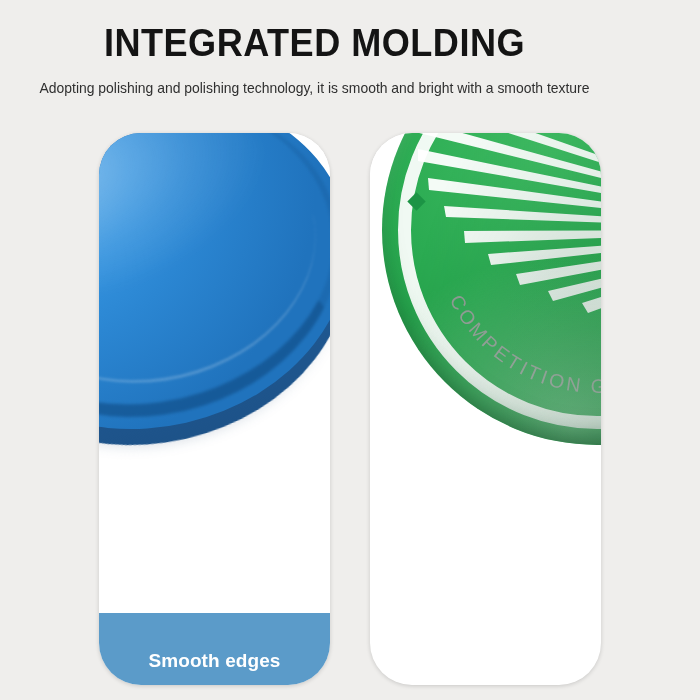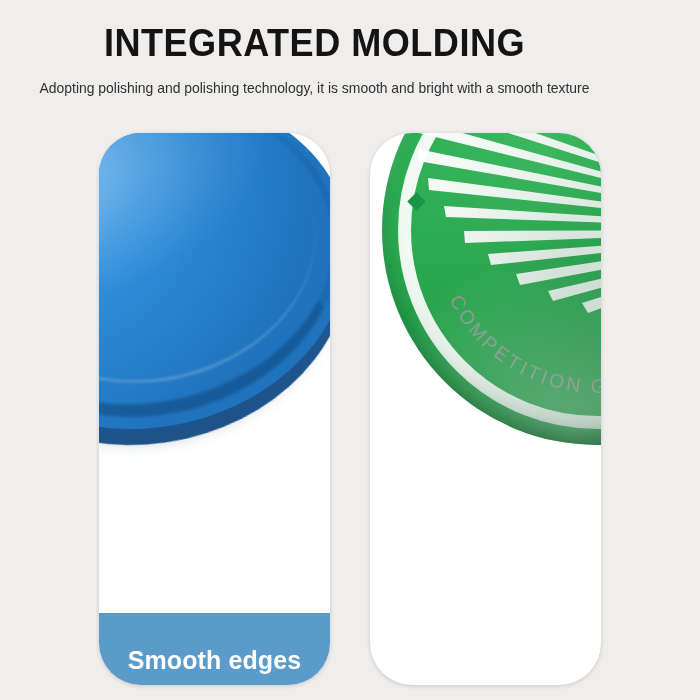--- a/index.html
+++ b/index.html
@@ -254,21 +254,21 @@
     bottom: 0;
     width: 231px;
     height: 72px;
     background: #5b9bc9;
     display: flex;
     align-items: center;
     justify-content: center;
   }
   .caption-label {
     font-family: "Liberation Sans", sans-serif;
-    font-size: 25px;
+    font-size: 19px;
     font-weight: bold;
     color: #ffffff;
     letter-spacing: 0.1px;
     white-space: nowrap;
     margin-top: 23px;
   }
 </style>
 </head>
 <body>
 

